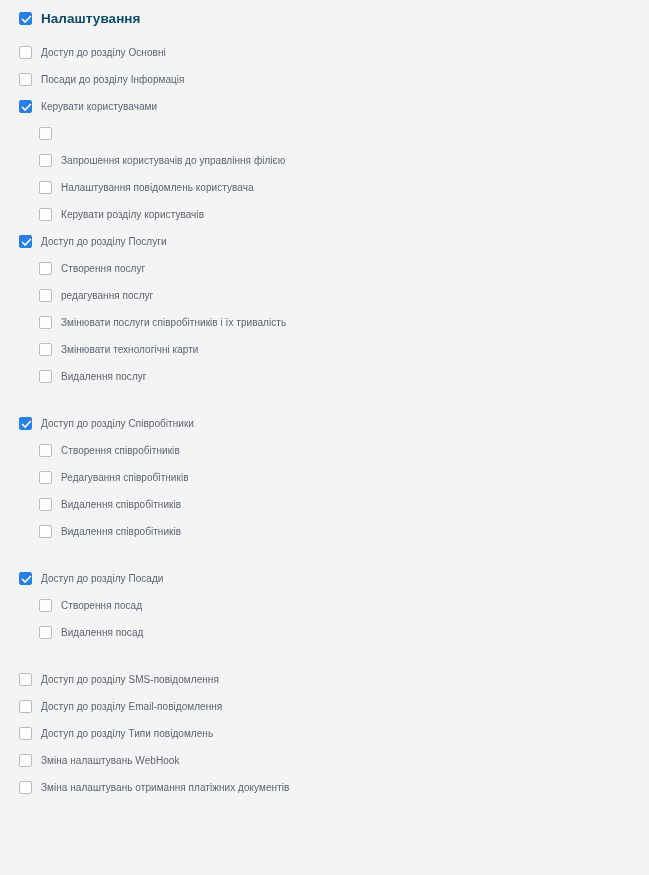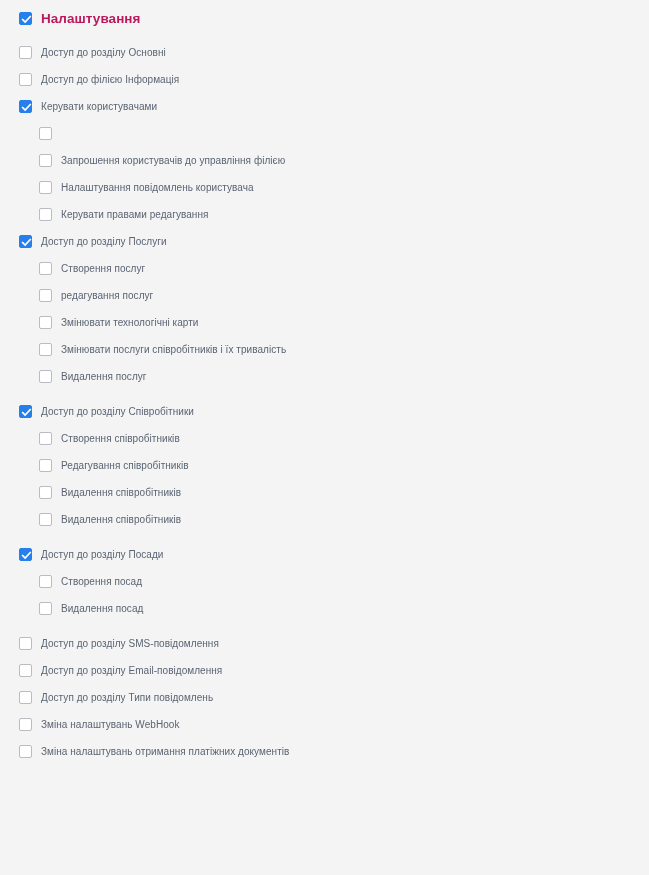--- a/index.html
+++ b/index.html
@@ -38,21 +38,21 @@
 
   
   .row.header-row {
     height: 30px;
     padding-top: 7px;
     align-items: center;
   }
 
   
   .group-gap-top {
-    margin-top: 8px;
+    margin-top: 20px;
   }
   .group-gap-small {
     margin-top: 9px;
   }
 
   
   .cb {
     width: 13px;
     height: 13px;
     min-width: 13px;
@@ -78,21 +78,21 @@
   
   .label {
     font-size: 10px;
     color: #5a6472;
     line-height: 16px;
     white-space: nowrap;
     letter-spacing: 0.05px;
   }
   .label.bold {
     font-weight: bold;
-    color: #be185d;
+    color: #0c4a6e;
     font-size: 13.5px;
   }
 </style>
 </head>
 <body>
 
 <div class="permissions-panel">
 
   <div class="row header-row">
     <span class="cb checked">
@@ -104,21 +104,21 @@
   </div>
 
   <div id="groups-root">
       <div class="group-gap-small">
         <div class="row">
           <span class="cb"></span>
           <span class="label">Доступ до розділу Основні</span>
         </div>
         <div class="row">
           <span class="cb"></span>
-          <span class="label">Доступ до філією Інформація</span>
+          <span class="label">Посади до розділу Інформація</span>
         </div>
         <div class="row">
           <span class="cb checked">
             <svg width="11" height="11" viewBox="0 0 11 11">
               <path d="M1.7 5.6 L4.1 8.0 L9.2 2.6" fill="none" stroke="#ffffff" stroke-width="1.7" stroke-linecap="square"></path>
             </svg>
           </span>
           <span class="label">Керувати користувачами</span>
         </div>
         <div class="row indent">
@@ -127,48 +127,48 @@
         <div class="row indent">
           <span class="cb"></span>
           <span class="label">Запрошення користувачів до управління філією</span>
         </div>
         <div class="row indent">
           <span class="cb"></span>
           <span class="label">Налаштування повідомлень користувача</span>
         </div>
         <div class="row indent">
           <span class="cb"></span>
-          <span class="label">Керувати правами редагування</span>
+          <span class="label">Керувати розділу користувачів</span>
         </div>
         <div class="row">
           <span class="cb checked">
             <svg width="11" height="11" viewBox="0 0 11 11">
               <path d="M1.7 5.6 L4.1 8.0 L9.2 2.6" fill="none" stroke="#ffffff" stroke-width="1.7" stroke-linecap="square"></path>
             </svg>
           </span>
           <span class="label">Доступ до розділу Послуги</span>
         </div>
         <div class="row indent">
           <span class="cb"></span>
           <span class="label">Створення послуг</span>
         </div>
         <div class="row indent">
           <span class="cb"></span>
           <span class="label">редагування послуг</span>
         </div>
         <div class="row indent">
           <span class="cb"></span>
+          <span class="label">Змінювати послуги співробітників і їх тривалість</span>
+        </div>
+        <div class="row indent">
+          <span class="cb"></span>
           <span class="label">Змінювати технологічні карти</span>
         </div>
         <div class="row indent">
           <span class="cb"></span>
-          <span class="label">Змінювати послуги співробітників і їх тривалість</span>
-        </div>
-        <div class="row indent">
-          <span class="cb"></span>
           <span class="label">Видалення послуг</span>
         </div>
       </div>
       <div class="group-gap-top">
         <div class="row">
           <span class="cb checked">
             <svg width="11" height="11" viewBox="0 0 11 11">
               <path d="M1.7 5.6 L4.1 8.0 L9.2 2.6" fill="none" stroke="#ffffff" stroke-width="1.7" stroke-linecap="square"></path>
             </svg>
           </span>

